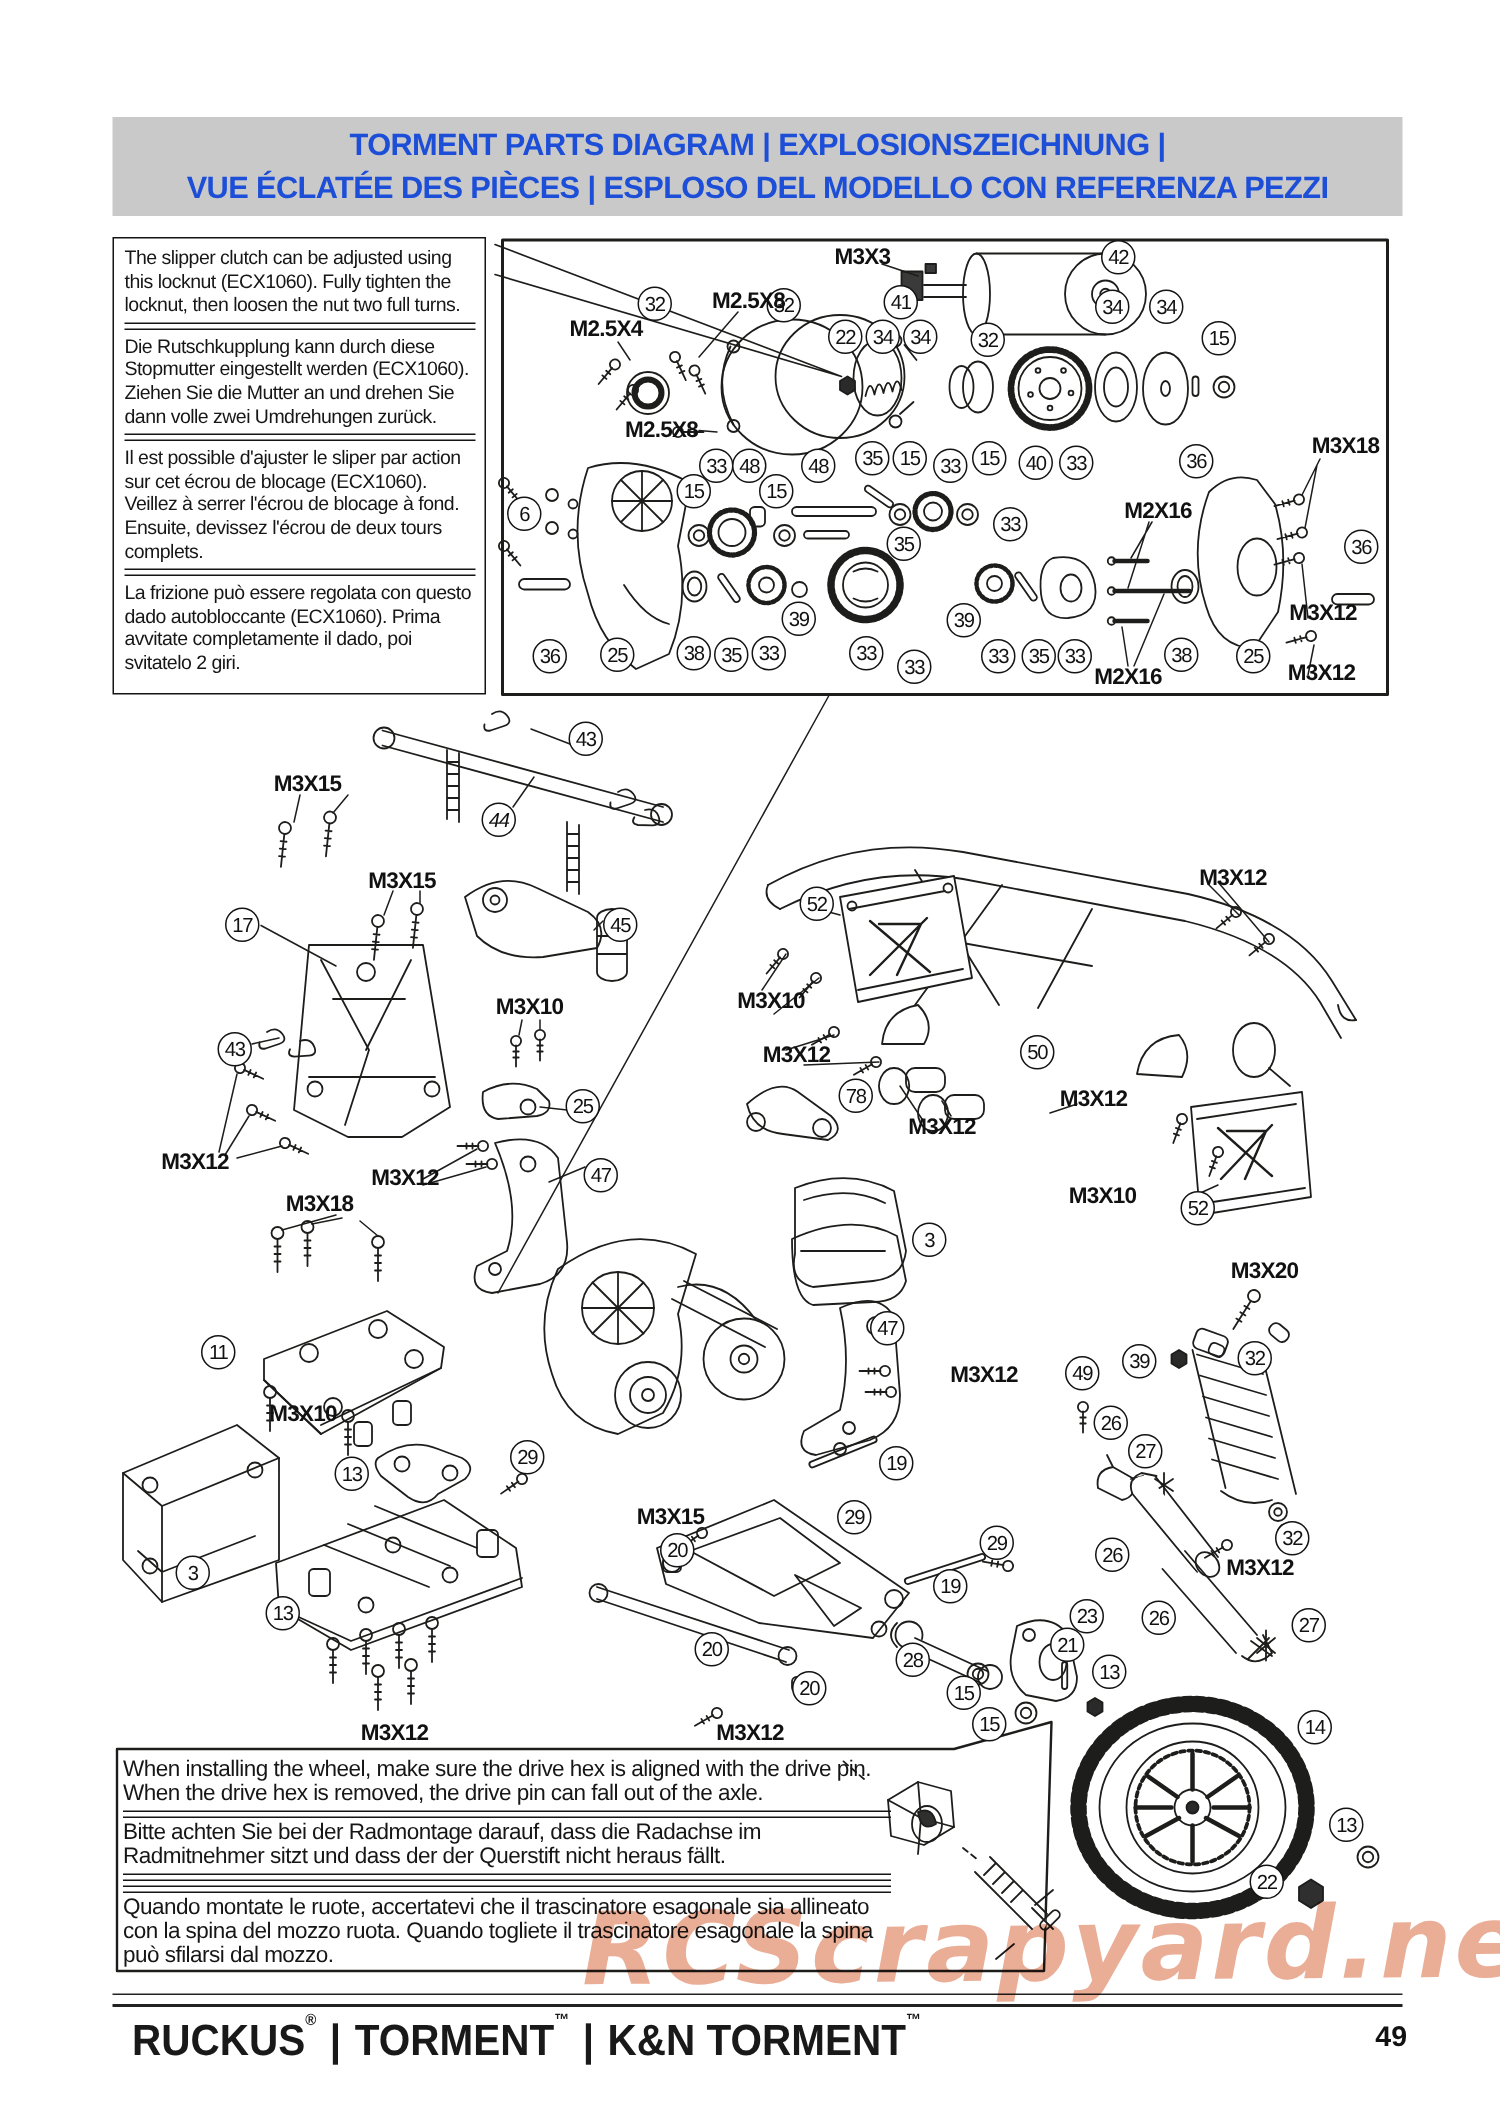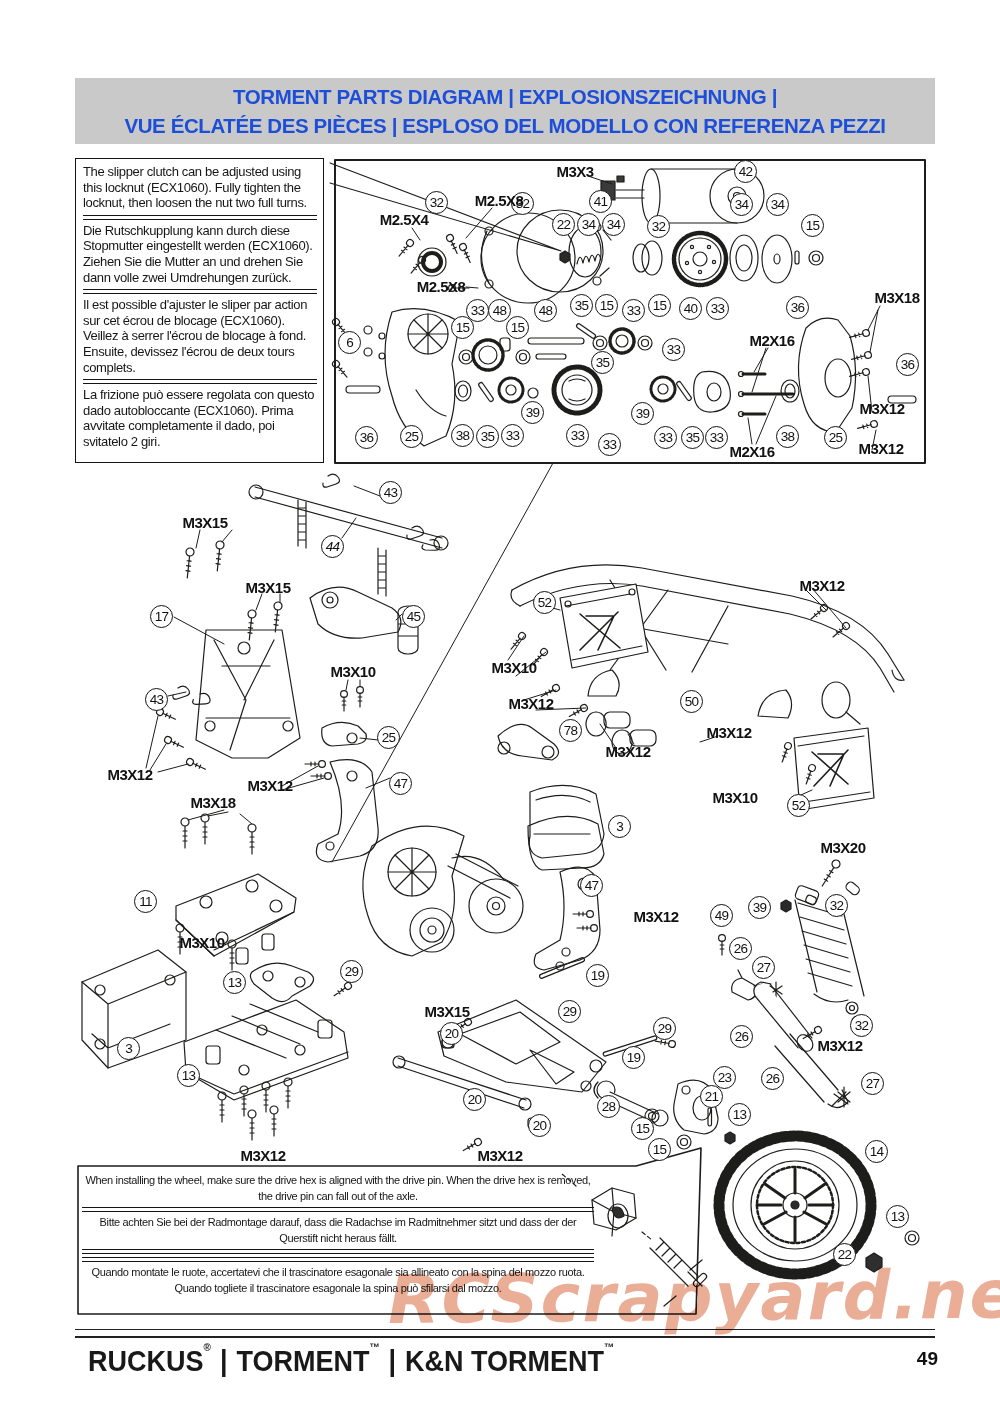--- a/index.html
+++ b/index.html
@@ -10,21 +10,21 @@
           box-sizing:border-box;text-align:center;font-weight:bold;font-size:20.5px;
           line-height:1.4;letter-spacing:-0.4px;padding-top:5px;color:#1d4ed8;}
   
   .note-top{position:absolute;left:75px;top:158px;width:249px;height:305px;border:1.6px solid #141414;
             box-sizing:border-box;padding:5px 6px 0 7px;background:#fff;}
   .note-top p,.note-bottom p{margin:0;font-size:13px;line-height:15.6px;letter-spacing:-0.35px;}
   .sep{height:3px;border-top:1px solid #141414;border-bottom:1px solid #141414;margin:4px 0 3px;}
   
   .note-bottom{position:absolute;left:82px;top:1172px;width:512px;}
   .note-bottom .sep{margin:3px 0 2px;}
-  .note-bottom p{font-size:11px;line-height:16px;text-align:center;}
+  .note-bottom p{font-size:15px;line-height:16px;}
   
   #annot{position:absolute;left:0;top:0;width:1000px;height:1406px;pointer-events:none;}
   .callout{position:absolute;width:23px;height:23px;border:1.6px solid #141414;border-radius:50%;
            background:#fff;font-size:13.5px;line-height:22px;text-align:center;letter-spacing:-0.8px;
            box-sizing:border-box;color:#111;}
   .hwlabel{position:absolute;transform:translateX(-50%);font-size:15px;font-weight:bold;
            letter-spacing:-0.5px;white-space:nowrap;color:#111;}
   
   .art{position:absolute;left:0;top:0;}
   

